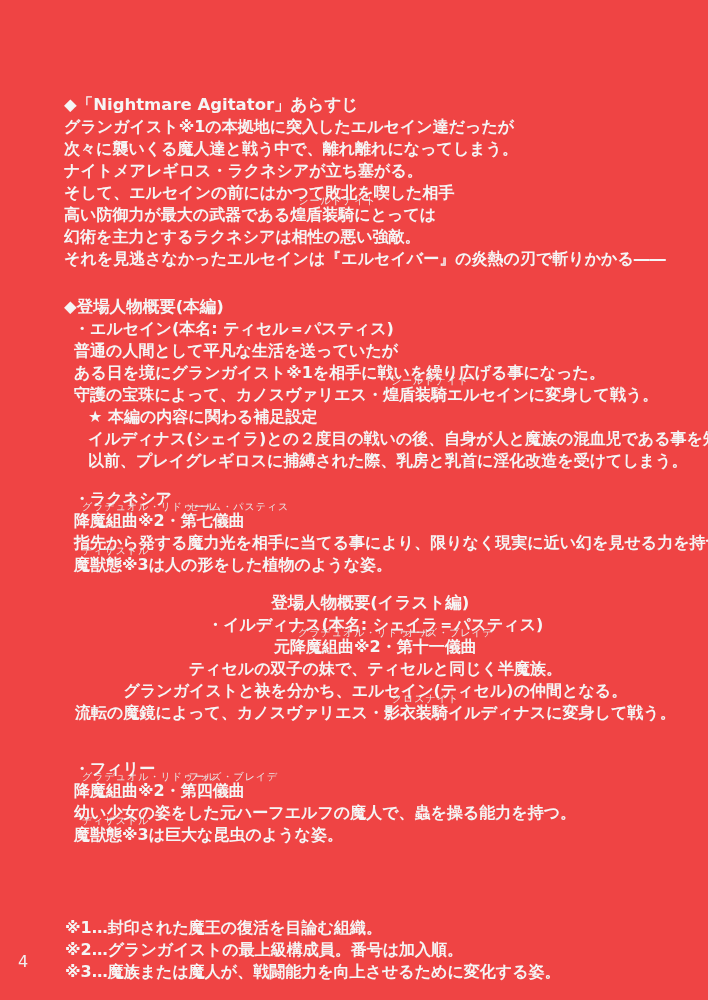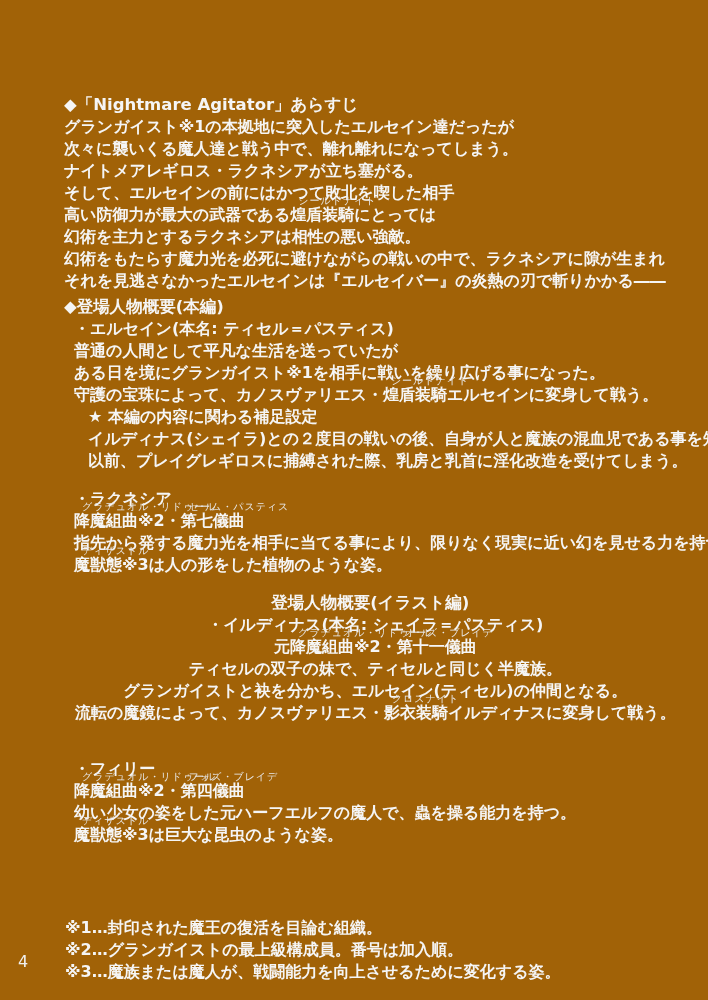--- a/index.html
+++ b/index.html
@@ -1,20 +1,20 @@
 <!DOCTYPE html>
 <html><head>
 <meta charset="utf-8">
 <style>
   html, body { margin: 0; padding: 0; background: #000; }
   .page {
     position: relative;
     width: 708px;
     height: 1000px;
-    background: #a16207;
+    background: #ef4444;
     overflow: hidden;
     font-family: "DejaVu Sans", sans-serif;
     color: #f5f5f5;
     font-weight: 700;
   }
   .block { position: absolute; }
   .line {
     height: 22px;
     line-height: 22px;
     font-size: 16px;
@@ -52,21 +52,20 @@
 
   <section class="block" style="top:94px; left:64px;">
     <div class="line heading">◆「Nightmare Agitator」あらすじ</div>
     <div>
         <div class="line">グランガイスト※1の本拠地に突入したエルセイン達だったが</div>
         <div class="line">次々に襲いくる魔人達と戦う中で、離れ離れになってしまう。</div>
         <div class="line">ナイトメアレギロス・ラクネシアが立ち塞がる。</div>
         <div class="line">そして、エルセインの前にはかつて敗北を喫した相手</div>
         <div class="line">高い防御力が最大の武器である<span class="rb">煌盾装騎<span class="rt">シールドナイト</span></span>にとっては</div>
         <div class="line">幻術を主力とするラクネシアは相性の悪い強敵。</div>
-        <div class="line">幻術をもたらす魔力光を必死に避けながらの戦いの中で、ラクネシアに隙が生まれ</div>
         <div class="line">それを見逃さなかったエルセインは『エルセイバー』の炎熱の刃で斬りかかる――</div>
       </div>
   </section>
 
   <section class="block" style="top:296px; left:64px;">
     <div class="line heading">◆登場人物概要(本編)</div>
     <div class="indent1">
         <div class="line">・エルセイン(本名: ティセル＝パスティス)</div>
         <div class="line">普通の人間として平凡な生活を送っていたが</div>
         <div class="line">ある日を境にグランガイスト※1を相手に戦いを繰り広げる事になった。</div>

